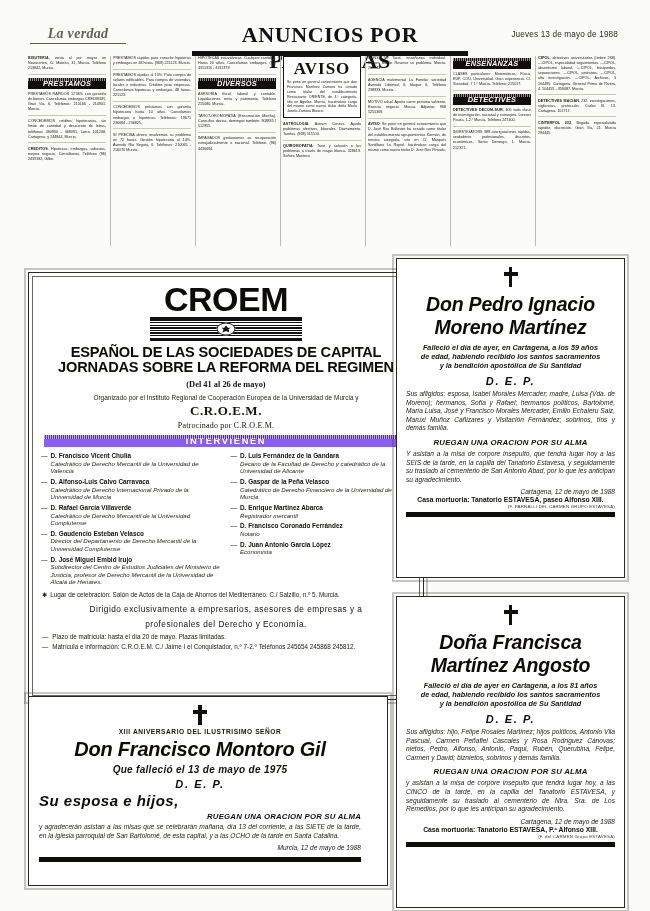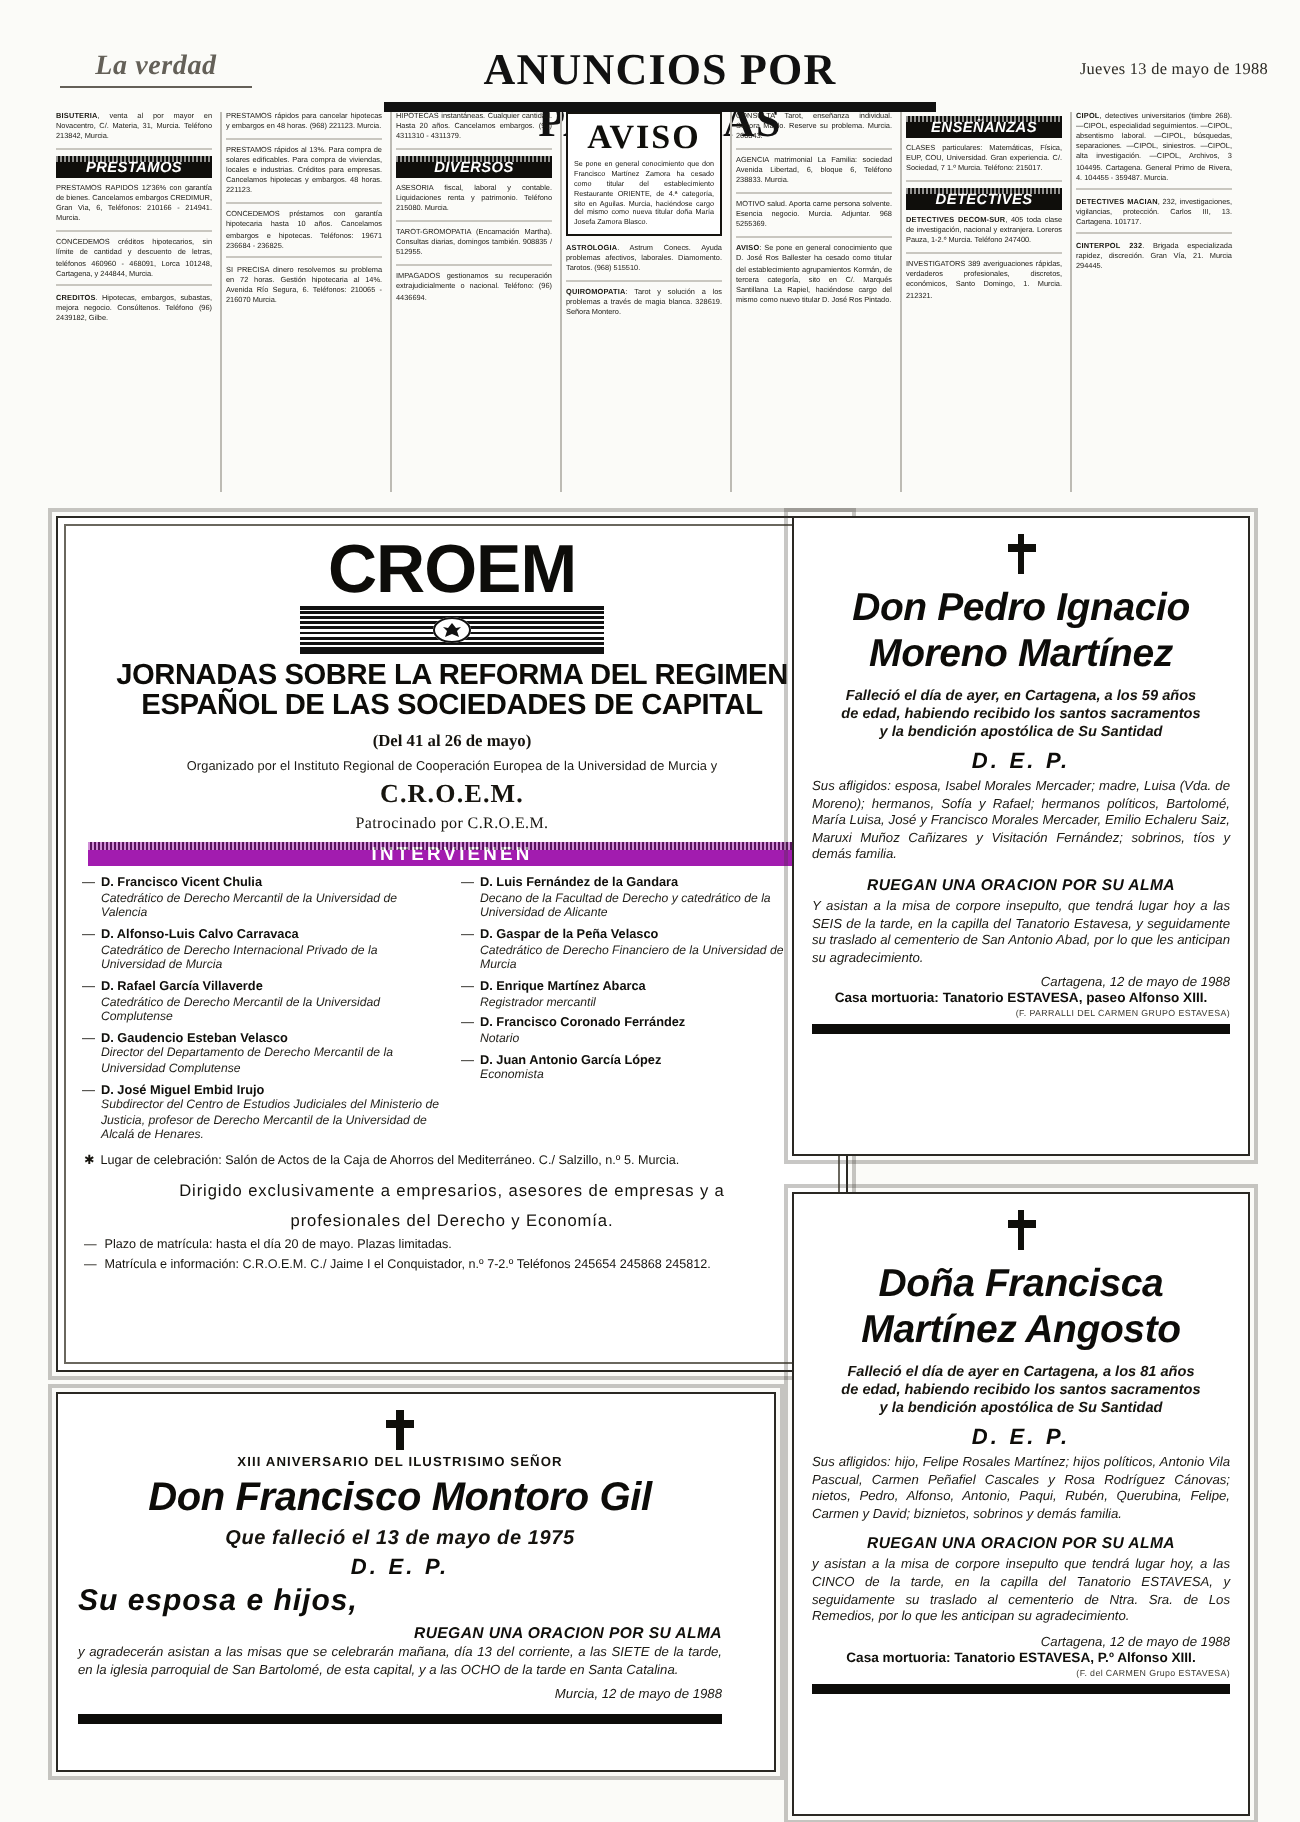--- a/index.html
+++ b/index.html
@@ -26,22 +26,22 @@
   }
   .mast-title{
     position:absolute;left:185px;top:0;width:290px;
     text-align:center;
     font-family:"Liberation Serif", serif;
     font-weight:bold;font-size:22px;letter-spacing:.6px;
     color:#111;
   }
   .mast-rule{position:absolute;left:192px;top:29px;width:276px;height:5px;background:#111;}
   .mast-date{
-    position:absolute;right:16px;top:8px;
-    font-family:Liberation Serif, serif;
+    position:absolute;right:32px;top:8px;
+    font-family:Liberation Sans, sans-serif;
     font-size:8.2px;color:#2c2a24;letter-spacing:.15px;
   }
 
   
   .classifieds{position:absolute;left:28px;top:56px;width:597px;height:190px;}
   .col{position:absolute;top:0;width:64px;height:190px;font-size:3.7px;}
   .col-sep{position:absolute;top:0;width:1px;height:190px;background:#bdbbb4;}
 
   .sect-head{
     height:11px;margin:2px 0 3px 0;
@@ -90,21 +90,21 @@
   }
   .adbox:before{ 
     content:"";position:absolute;left:-5px;top:-5px;right:-5px;bottom:-5px;
     border:2.5px solid #3a372f;
     opacity:.28;
     pointer-events:none;
   }
   .inner-rule{position:absolute;left:3px;top:3px;right:3px;bottom:3px;border:.7px solid #6a675e;pointer-events:none;}
 
   
-  #croem{left:0;top:8px;width:396px;height:428px;padding:7px 9px;}
+  #croem{left:0;top:22px;width:396px;height:428px;padding:7px 9px;}
   .croem-logo{
     font-family:"Liberation Sans", sans-serif;
     font-weight:bold;font-size:34px;letter-spacing:-.5px;
     text-align:center;color:#0d0c09;line-height:34px;margin-top:2px;
   }
   .croem-bar{
     width:152px;height:20px;margin:1px auto 4px auto;
     background:repeating-linear-gradient(0deg,#111 0 1.4px,#fff 1.4px 2.6px);
     position:relative;border-top:2px solid #111;border-bottom:2px solid #111;
   }
@@ -133,21 +133,21 @@
   }
   .croem-croem{
     font-family:"Liberation Serif", serif;font-weight:bold;
     font-size:13px;text-align:center;margin-top:2px;letter-spacing:.6px;
   }
   .croem-patro{
     font-family:"Liberation Serif", serif;
     font-size:8px;text-align:center;margin-top:2px;letter-spacing:.2px;
   }
   .intervienen{
-    margin:5px 6px 0 6px;height:12.5px;background:#a21caf;color:#fff;
+    margin:5px 6px 0 6px;height:12.5px;background:#8b5cf6;color:#fff;
     font-family:"Liberation Sans", sans-serif;font-weight:bold;
     font-size:9.4px;text-align:center;line-height:12.5px;letter-spacing:1.6px;
     position:relative;overflow:hidden;
   }
   .intervienen:before{
     content:"";position:absolute;left:0;top:0;width:100%;height:4px;
     background:repeating-linear-gradient(90deg,#fff 0 1px,#0d0c09 1px 2px);opacity:.5;
   }
   .speakers{display:flex;gap:9px;margin-top:5px;padding:0 3px;}
   .spk-col{width:50%;}
@@ -294,22 +294,22 @@
   <div class="lower">
 
     <div class="adbox" id="croem">
       <div class="inner-rule"></div>
       <div class="croem-logo">CROEM</div>
       <div class="croem-bar">
         <svg class="bird" viewBox="0 0 22 18">
           <path d="M11 2 L15 7 L20 6 L16 10 L18 16 L11 13 L4 16 L6 10 L2 6 L7 7 Z" fill="#111"></path>
         </svg>
       </div>
+      <div class="croem-h1">ESPAÑOL DE LAS SOCIEDADES DE CAPITAL</div>
       <div class="croem-h1">JORNADAS SOBRE LA REFORMA DEL REGIMEN</div>
-      <div class="croem-h1">ESPAÑOL DE LAS SOCIEDADES DE CAPITAL</div>
       <div class="croem-dates">(Del 41 al 26 de mayo)</div>
       <div class="croem-org">Organizado por el Instituto Regional de Cooperación Europea de la Universidad de Murcia y</div>
       <div class="croem-croem">C.R.O.E.M.</div>
       <div class="croem-patro">Patrocinado por C.R.O.E.M.</div>
       <div class="intervienen">INTERVIENEN</div>
       <div class="speakers">
         <div class="spk-col" id="spk-left">
             <div class="spk">
               <span class="dash">—</span>
               <div>

